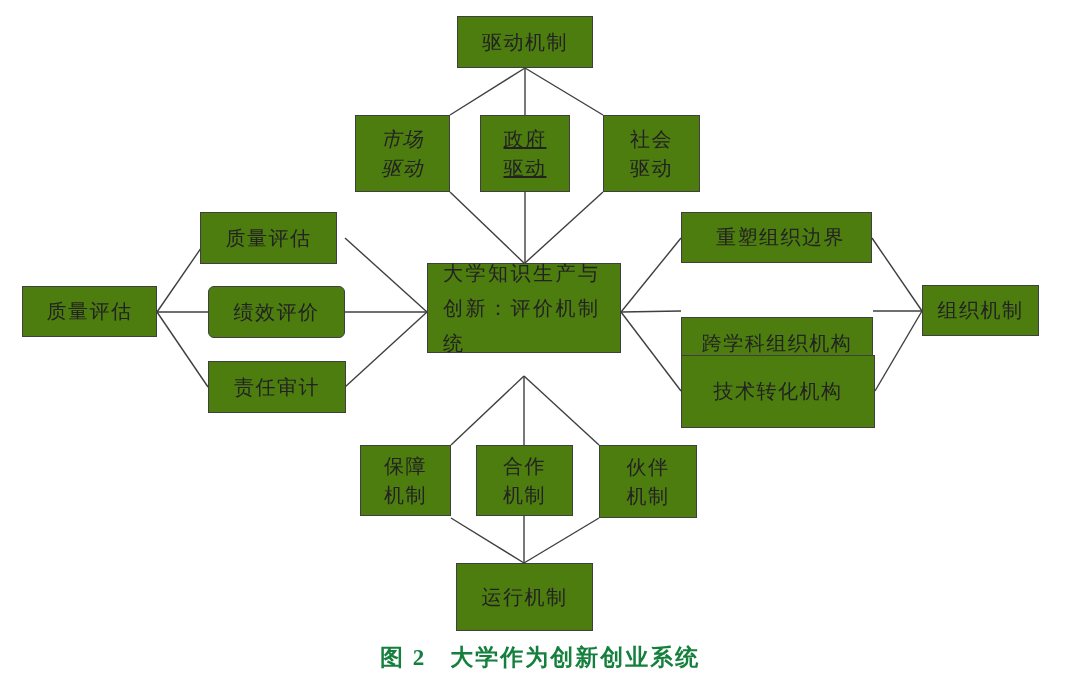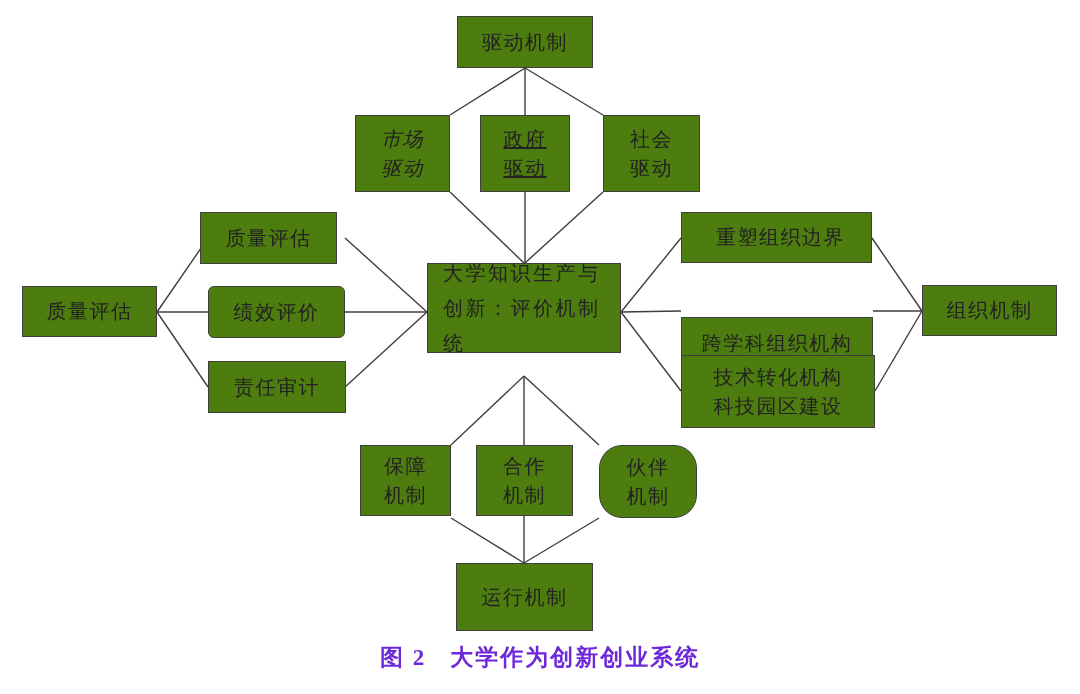--- a/index.html
+++ b/index.html
@@ -42,36 +42,36 @@
     align-items: flex-start; text-align: left;
     padding-left: 15px; letter-spacing: 2.5px; line-height: 35px;
   }
   #node-evaluation   { left: 22px;  top: 286px; width: 135px; height: 51px; }
   #node-quality      { left: 200px; top: 212px; width: 137px; height: 52px; }
   #node-performance  { left: 208px; top: 286px; width: 137px; height: 52px; border-radius: 6px; }
   #node-audit        { left: 208px; top: 361px; width: 138px; height: 52px; }
   #node-reshape      { left: 681px; top: 212px; width: 191px; height: 51px; padding-left: 8px; }
   #node-interdisciplinary { left: 681px; top: 285px; width: 192px; height: 52px; margin-top: 32px; }
   #node-tech-transfer{ left: 681px; top: 355px; width: 194px; height: 73px; }
-  #node-organization { left: 922px; top: 285px; width: 135px; height: 51px; }
+  #node-organization { left: 922px; top: 285px; width: 117px; height: 51px; }
   #node-guarantee    { left: 360px; top: 445px; width: 91px;  height: 71px; }
   #node-cooperation  { left: 476px; top: 445px; width: 97px;  height: 71px; }
-  #node-partner      { left: 599px; top: 445px; width: 98px;  height: 73px; border-radius: 23px; }
+  #node-partner      { left: 599px; top: 445px; width: 98px;  height: 73px; }
   #node-operation    { left: 456px; top: 563px; width: 137px; height: 68px; }
   #figure-caption {
     position: absolute;
     left: 0; top: 642px;
     width: 100%;
     display: flex;
     justify-content: center;
     gap: 24px;
     font-size: 23px;
     font-weight: bold;
     letter-spacing: 2px;
-    color: #6d28d9;
+    color: #15803d;
   }
 </style>
 </head>
 <body>
 
 <div id="figure-canvas">
 
   <svg id="connector-svg" viewBox="0 0 1080 694" xmlns="http://www.w3.org/2000/svg">
 
     <line x1="525" y1="68" x2="450" y2="115"></line>
@@ -151,21 +151,20 @@
   <div class="box" id="node-reshape">
     <div>重塑组织边界</div>
   </div>
 
   <div class="box" id="node-interdisciplinary">
     <div>跨学科组织机构</div>
   </div>
 
   <div class="box" id="node-tech-transfer">
     <div>技术转化机构</div>
-    <div>科技园区建设</div>
   </div>
 
   <div class="box" id="node-organization">
     <div>组织机制</div>
   </div>
 
   <div class="box" id="node-guarantee">
     <div>保障</div>
     <div>机制</div>
   </div>

